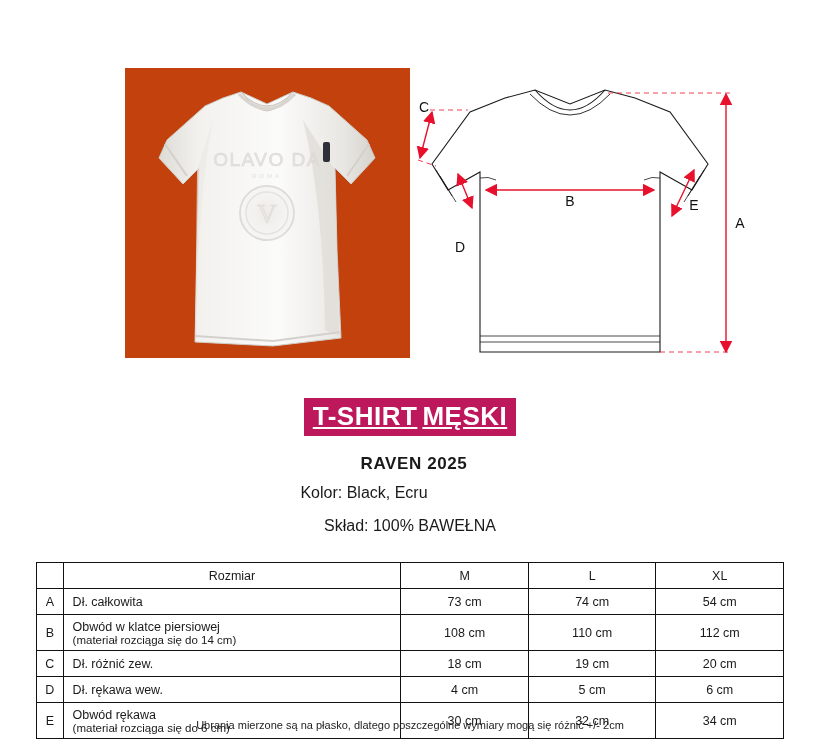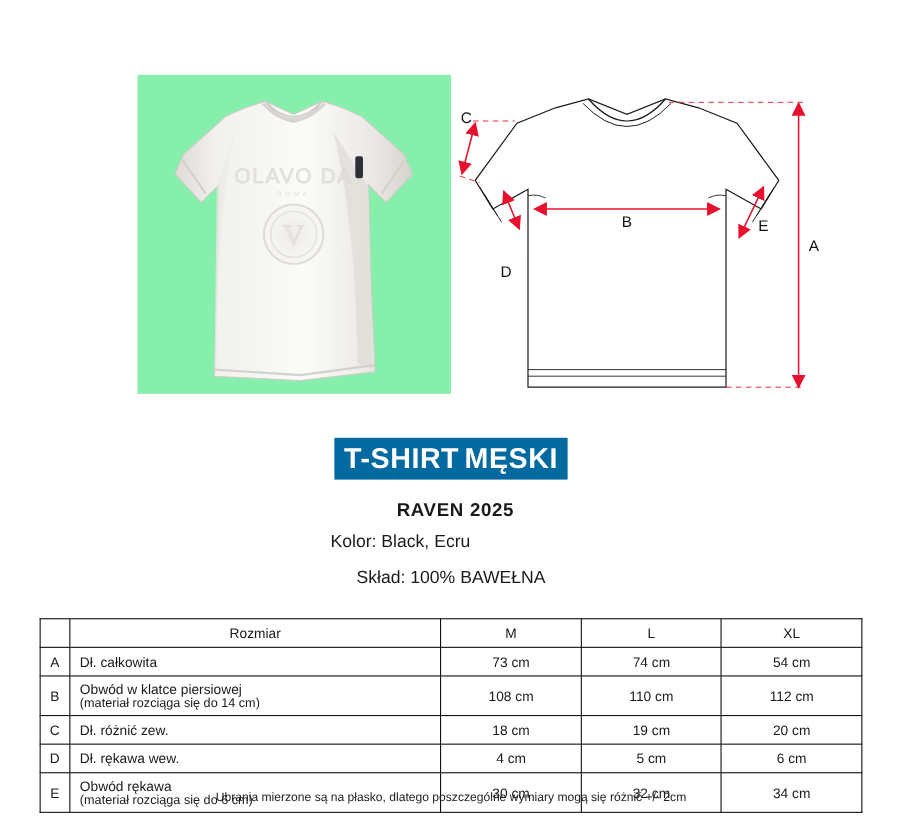--- a/index.html
+++ b/index.html
@@ -21,21 +21,21 @@
     height: 745px;
   }
 
   
   .photo-box {
     position: absolute;
     left: 125px;
     top: 68px;
     width: 285px;
     height: 290px;
-    background: #86efac;
+    background: #c2410c;
     overflow: hidden;
   }
   .tee-photo {
     position: absolute;
     left: 50%;
     top: 12px;
     transform: translateX(-50%);
   }
 
   
@@ -50,27 +50,28 @@
   
   .title-wrap {
     position: absolute;
     top: 398px;
     left: 0;
     width: 820px;
     text-align: center;
   }
   .title-badge {
     display: inline-block;
-    background: #0369a1;
+    background: #be185d;
     color: #ffffff;
     font-size: 26px;
     font-weight: bold;
     letter-spacing: 0.5px;
     padding: 5px 9px 7px 9px;
     line-height: 1;
+    text-decoration: underline;
   }
   .title-badge .sep {
     display: inline-block;
     width: 5px;
   }
   .subtitle {
     position: absolute;
     top: 454px;
     left: 4px;
     width: 820px;

